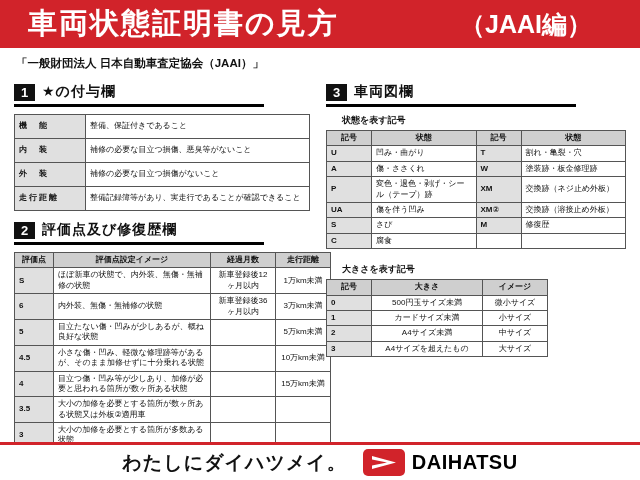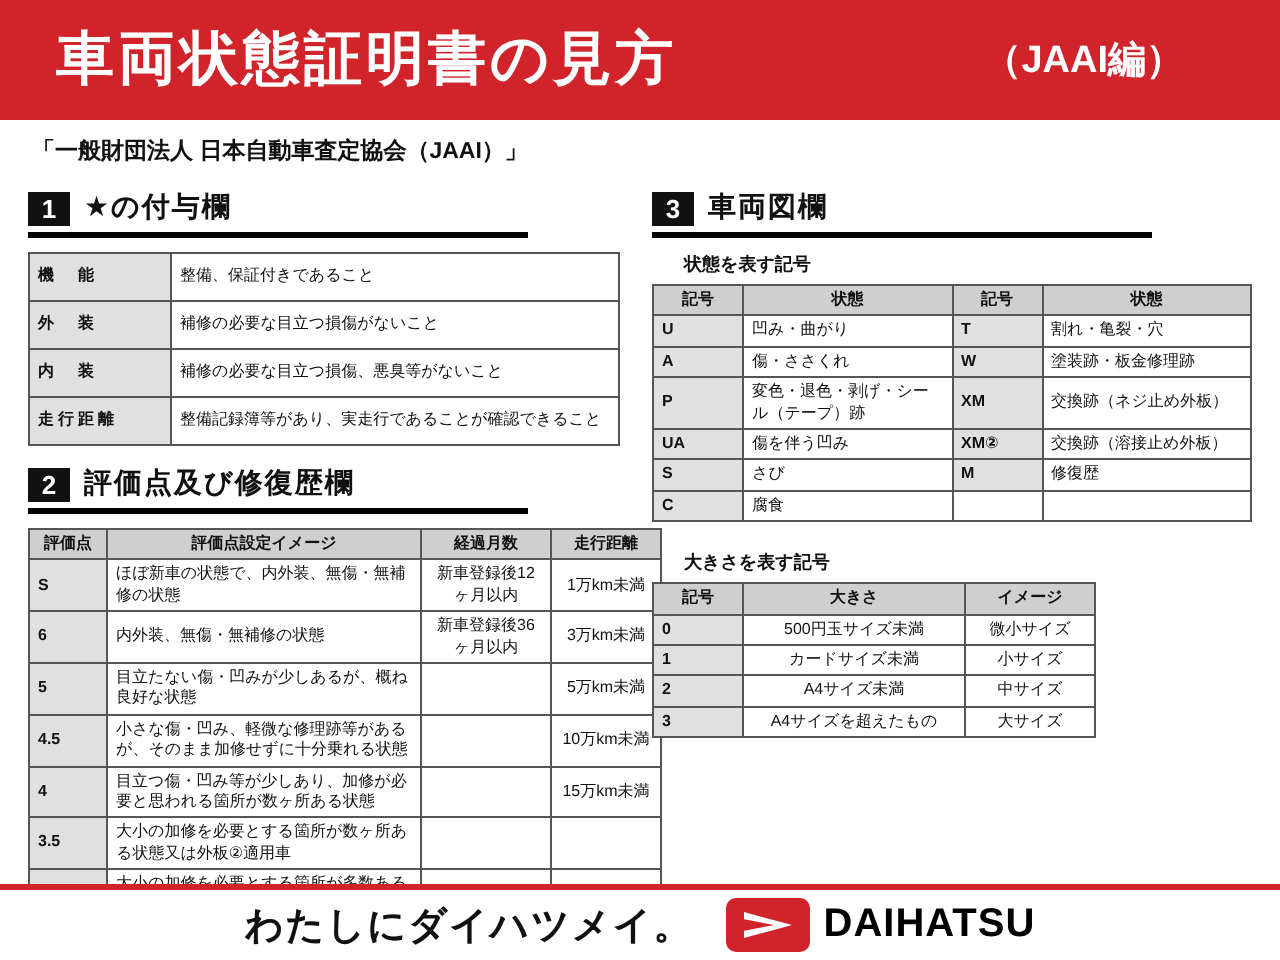--- a/index.html
+++ b/index.html
@@ -4,26 +4,26 @@
 <style>
   html,body{margin:0;padding:0;}
   body{
     width:640px;height:480px;position:relative;overflow:hidden;
     background:#ffffff;
     font-family:"Liberation Sans","DejaVu Sans",sans-serif;
     color:#111;
   }
   
   .banner{
-    height:60px;background:#d1232a;color:#fff;
+    height:48px;background:#d1232a;color:#fff;
     display:flex;align-items:center;justify-content:space-between;
     padding:0 48px 0 28px;box-sizing:border-box;
   }
   .banner .title{font-size:29px;font-weight:bold;letter-spacing:2px;}
-  .banner .edition{font-size:19px;font-weight:bold;}
+  .banner .edition{font-size:25px;font-weight:bold;}
   
   .subtitle{margin:8px 0 2px 16px;font-size:11.5px;font-weight:bold;}
   
   .content{display:flex;padding:0 14px;gap:16px;box-sizing:border-box;}
   .left-col{width:296px;flex:0 0 296px;}
   .right-col{flex:1;min-width:0;}
   
   .sec-head{
     display:flex;align-items:center;gap:7px;
     border-bottom:3px solid #000;padding-bottom:3px;
@@ -80,26 +80,26 @@
       <span class="sec-num">1</span>
       <span class="sec-title">★の付与欄</span>
     </div>
     <table class="t1">
       <tbody id="t1-body">
           <tr>
             <td class="label-cell">機　能</td>
             <td>整備、保証付きであること</td>
           </tr>
           <tr>
+            <td class="label-cell">内　装</td>
+            <td>補修の必要な目立つ損傷、悪臭等がないこと</td>
+          </tr>
+          <tr>
             <td class="label-cell">外　装</td>
             <td>補修の必要な目立つ損傷がないこと</td>
-          </tr>
-          <tr>
-            <td class="label-cell">内　装</td>
-            <td>補修の必要な目立つ損傷、悪臭等がないこと</td>
           </tr>
           <tr>
             <td class="label-cell">走行距離</td>
             <td>整備記録簿等があり、実走行であることが確認できること</td>
           </tr>
         </tbody>
     </table>
 
     <div class="sec-head">
       <span class="sec-num">2</span>

